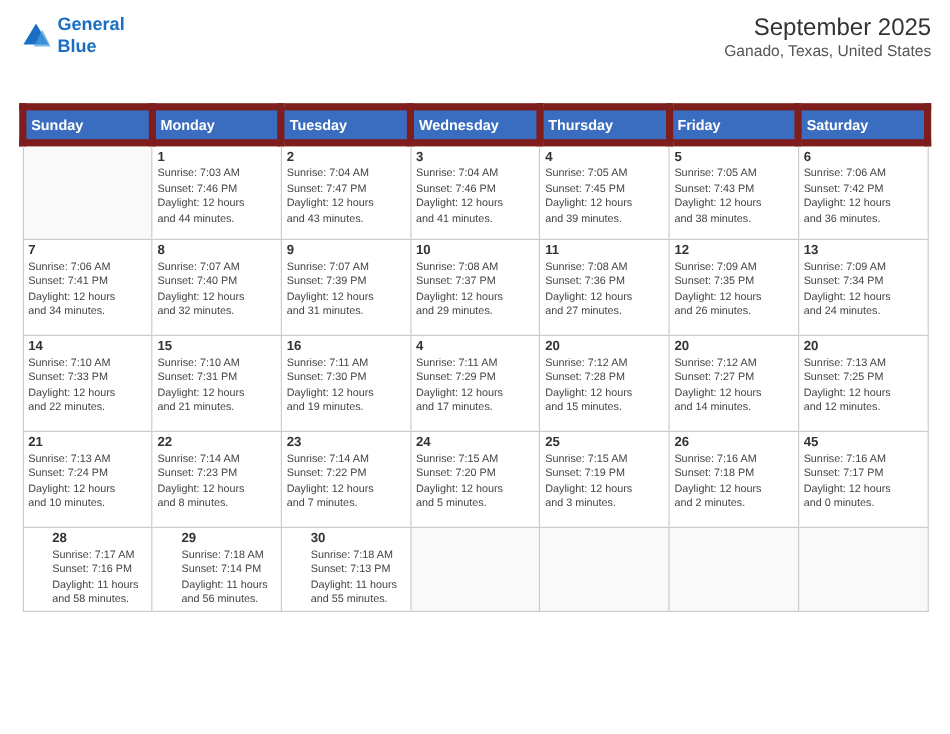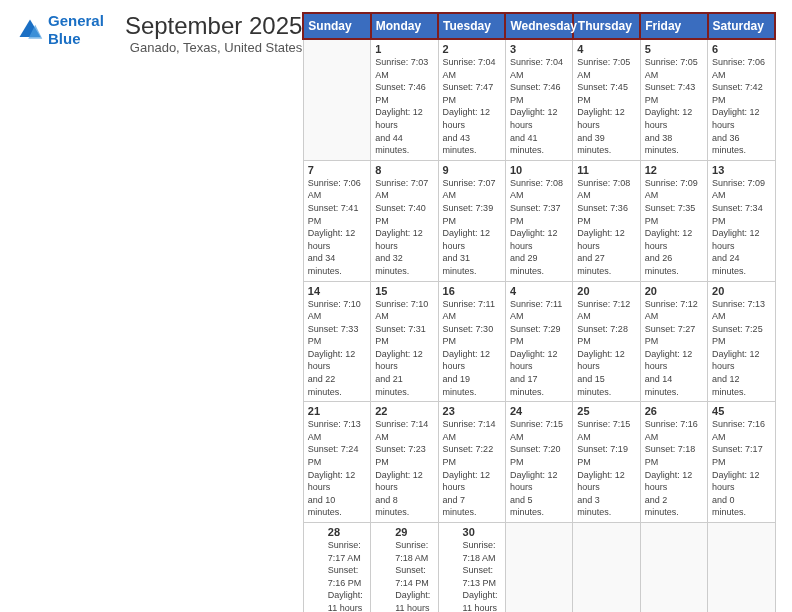--- a/index.html
+++ b/index.html
@@ -8,21 +8,22 @@
       height: 612px;
       font-family: Arial, sans-serif;
       background: #fff;
       overflow: hidden;
     }
     .page {
       width: 792px;
       height: 456px;
       padding: 12px 16px;
       display: flex;
-      flex-direction: row;
+      flex-direction: column;
+      gap: 28px;
     }
     .header {
       display: flex;
       justify-content: space-between;
       align-items: flex-start;
       margin-bottom: 8px;
     }
     .logo {
       display: flex;
       align-items: center;
@@ -36,21 +37,21 @@
     }
     .logo-blue { color: #1a6fc4; }
     .logo-icon {
       width: 28px;
       height: 28px;
     }
     .title-block {
       text-align: right;
     }
     .month-title {
-      font-size: 24px;
+      font-size: 20px;
       font-weight: normal;
       color: #333;
       margin-left: 21px;
     }
     .location {
       font-size: 13px;
       color: #555;
     }
     .calendar {
       flex: 1;
@@ -58,21 +59,21 @@
       border-collapse: collapse;
       width: 100%;
       table-layout: fixed;
     }
     .calendar th {
       background: #3a6dbf;
       color: #fff;
       font-size: 12px;
       font-weight: bold;
       padding: 5px 4px;
-      border: 2px solid #7f1d1d;
+      border: 6px solid #7f1d1d;
       text-align: left;
     }
     .calendar td {
       border: 1px solid #ccc;
       vertical-align: top;
       padding: 3px 4px;
       font-size: 9.5px;
       color: #333;
       background: #fff;
     }

